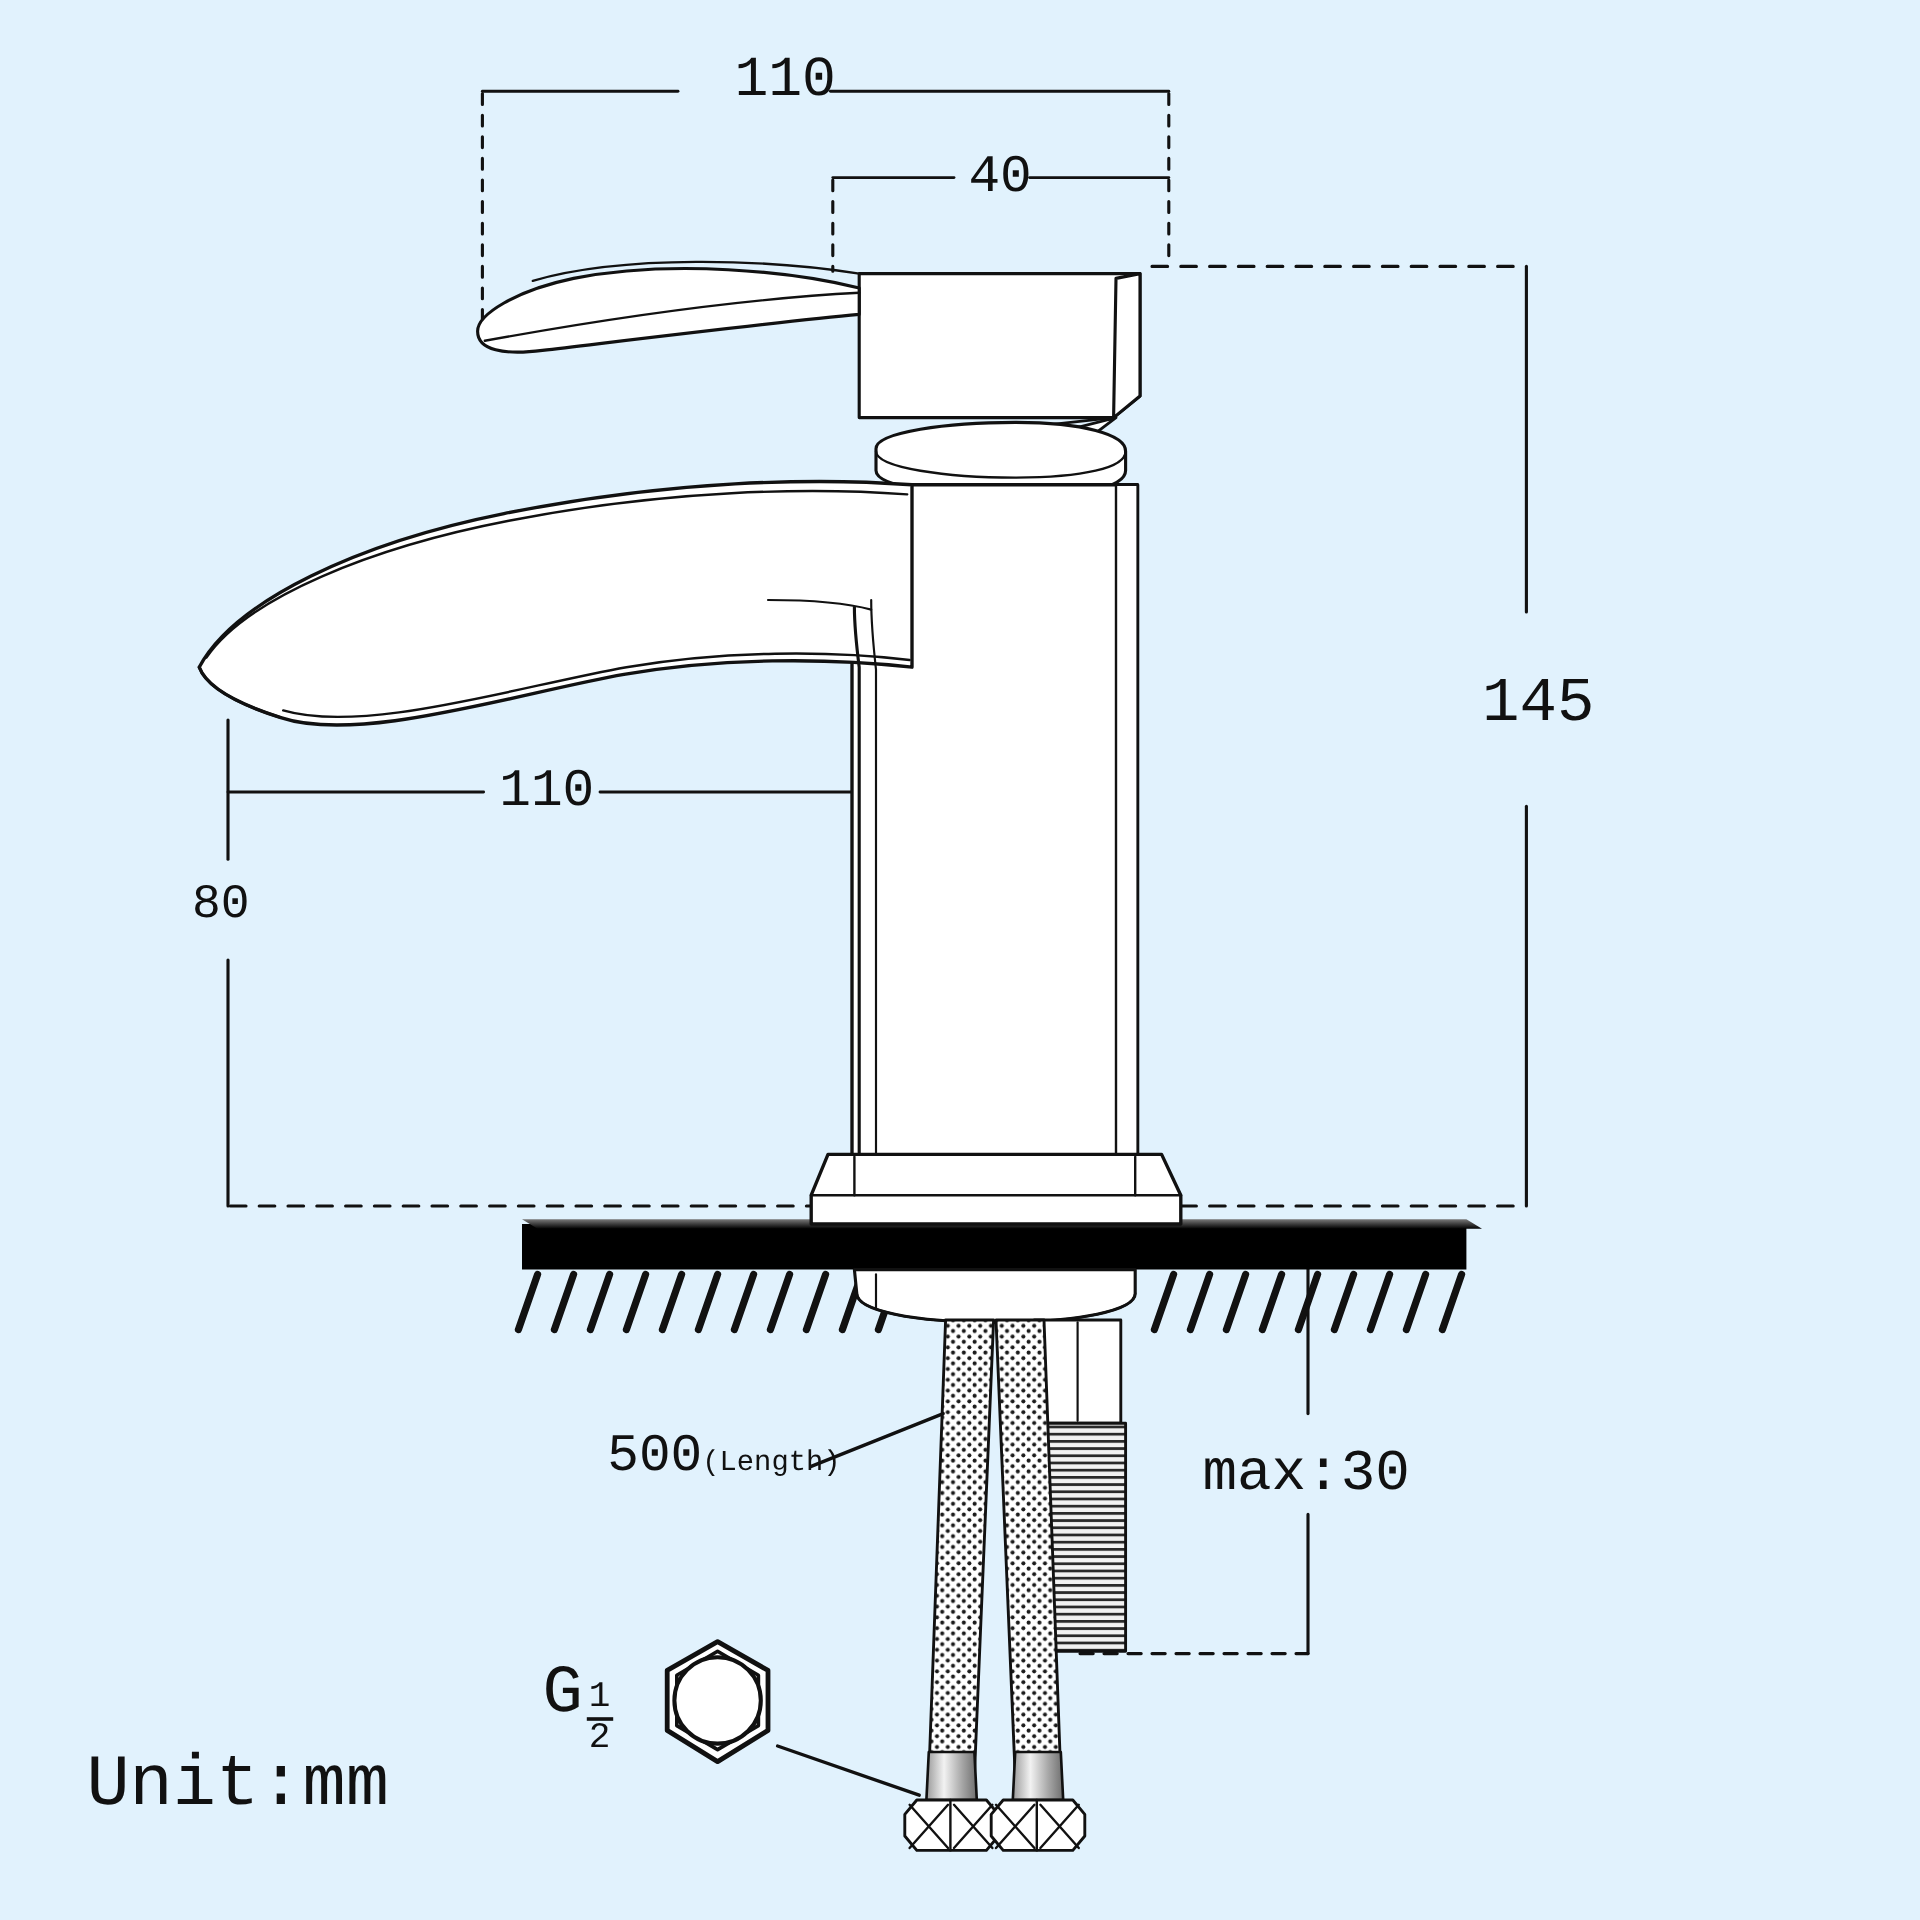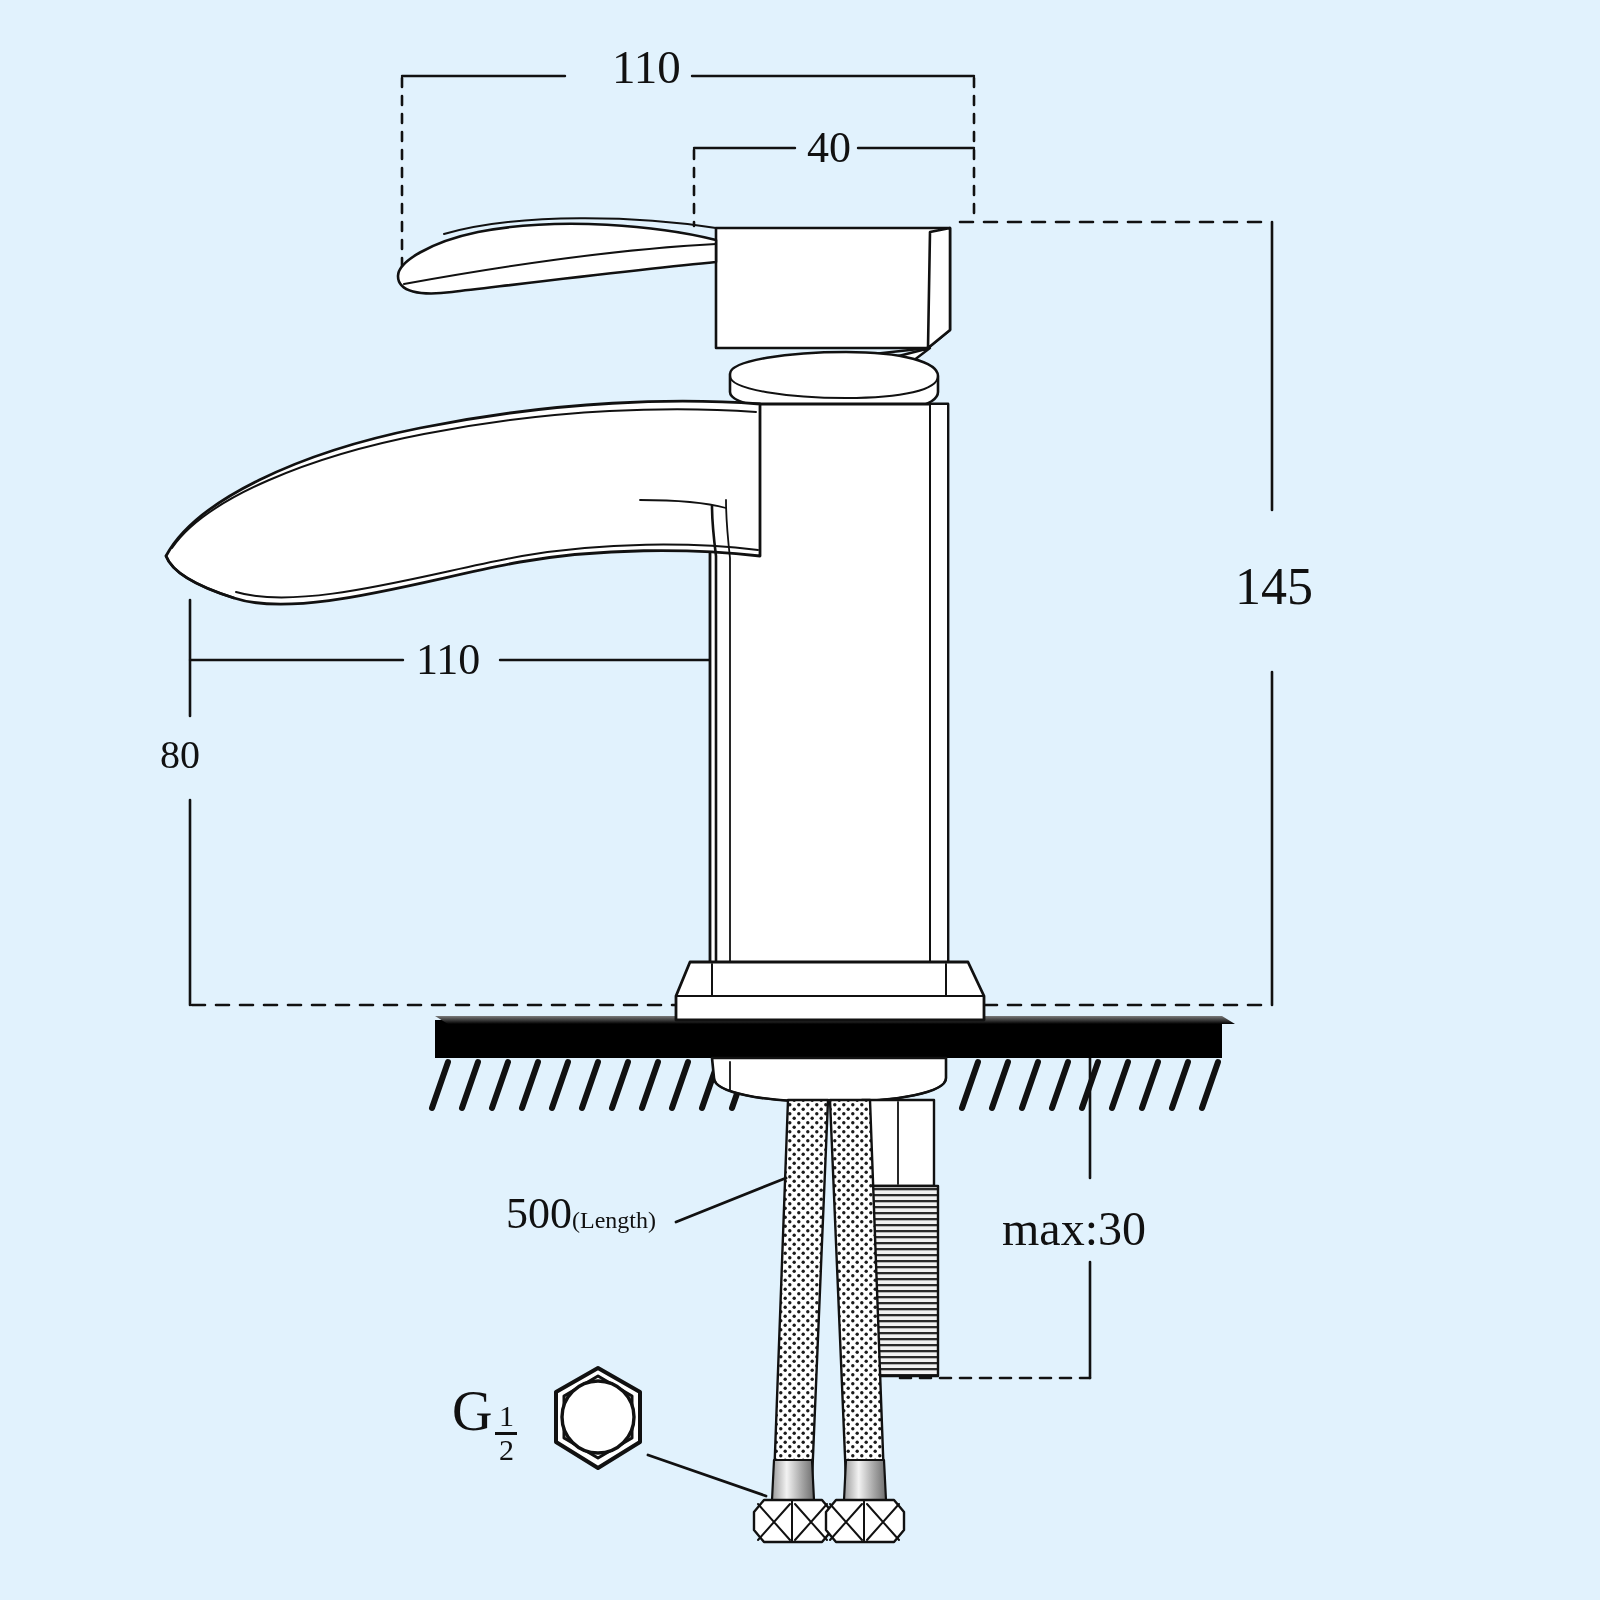--- a/index.html
+++ b/index.html
@@ -7,21 +7,21 @@
     width:1600px;height:1600px;
     background:#e1f2fd;
     font-family:"Liberation Sans", sans-serif;
     overflow:hidden;
   }
   #stage{position:relative;width:1600px;height:1600px;}
   svg#drawing{position:absolute;left:0;top:0;width:1600px;height:1600px;}
   .dim-text{
     position:absolute;
     color:#111;
-    font-family:Liberation Serif, serif;
+    font-family:Liberation Mono, monospace;
     white-space:nowrap;
     line-height:1;
     user-select:none;
   }
 </style>
 </head>
 <body>
 
 <div id="stage">
 
@@ -260,14 +260,15 @@
 </div>
 
 <div class="dim-text" style="left:452px;top:1383px;font-size:56px;">
   <span>G</span><span style="display:inline-flex;flex-direction:column;align-items:center;font-size:30px;line-height:0.95;vertical-align:0.12em;margin-left:3px;">
     <span>1</span>
     <span style="display:block;width:22px;height:3px;background:#111;margin:1px 0;"></span>
     <span>2</span>
   </span>
 </div>
 
+<div class="dim-text" style="left:72px;top:1458px;font-size:60px;">Unit:mm</div>
 
 </div>
 
 </body></html>

